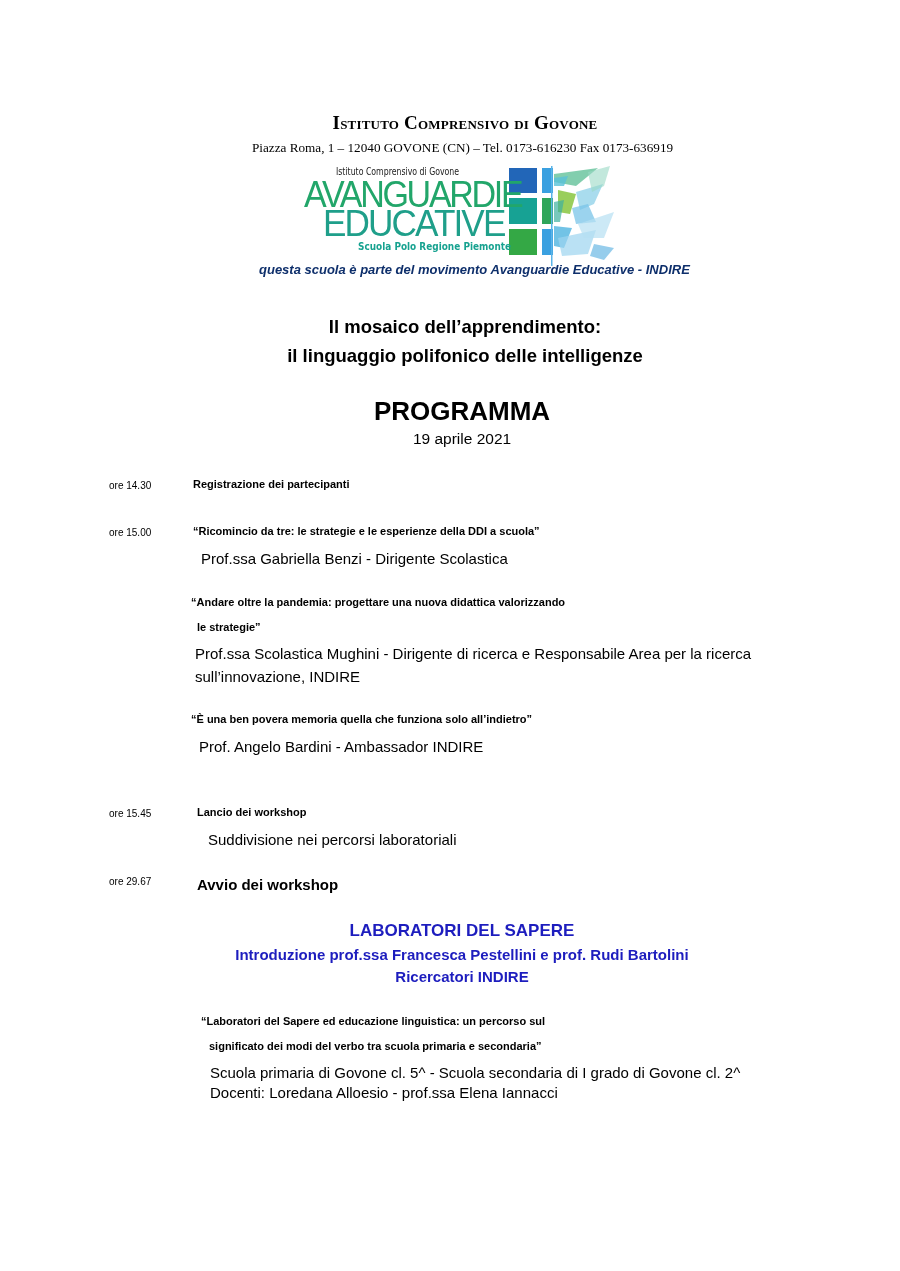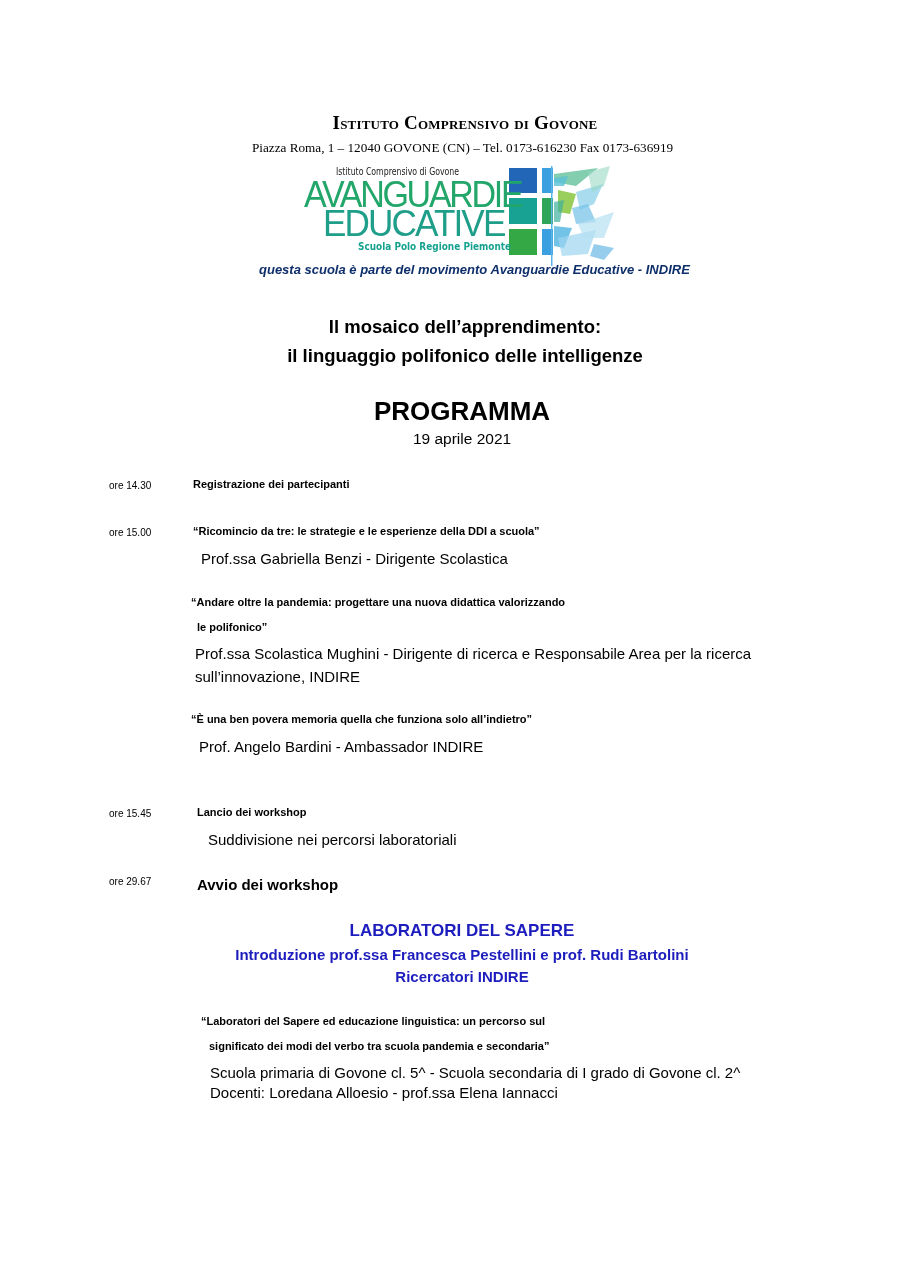--- a/index.html
+++ b/index.html
@@ -76,21 +76,21 @@
   <div class="abs time" style="top:480px">ore 14.30</div>
   <div class="abs bold17" style="left:193px;top:478px">Registrazione dei partecipanti</div>
 </div>
 
 <div>
   <div class="abs time" style="top:527px">ore 15.00</div>
   <div class="abs bold17" style="left:193px;top:525px">“Ricomincio da tre: le strategie e le esperienze della DDI a scuola”</div>
   <div class="abs reg15" style="left:201px;top:550px">Prof.ssa Gabriella Benzi - Dirigente Scolastica</div>
 
   <div class="abs bold17" style="left:191px;top:596px">“Andare oltre la pandemia: progettare una nuova didattica valorizzando</div>
-  <div class="abs bold17" style="left:197px;top:621px">le polifonico”</div>
+  <div class="abs bold17" style="left:197px;top:621px">le strategie”</div>
   <div class="abs reg15" style="left:195px;top:645px">Prof.ssa Scolastica Mughini - Dirigente di ricerca e Responsabile Area per la ricerca</div>
   <div class="abs reg15" style="left:195px;top:668px">sull’innovazione, INDIRE</div>
 
   <div class="abs bold17" style="left:191px;top:713px">“È una ben povera memoria quella che funziona solo all’indietro”</div>
   <div class="abs reg15" style="left:199px;top:738px">Prof. Angelo Bardini - Ambassador  INDIRE</div>
 </div>
 
 <div>
   <div class="abs time" style="top:808px">ore 15.45</div>
   <div class="abs bold17" style="left:197px;top:806px">Lancio dei workshop</div>
@@ -102,17 +102,17 @@
   <div class="abs" style="left:197px;top:876px;font-weight:bold;font-size:15px">Avvio dei workshop</div>
 </div>
 
 <div>
   <div class="abs blue blue17 centerline" style="top:921px;left:0;width:924px">LABORATORI DEL SAPERE</div>
   <div class="abs blue blue15 centerline" style="top:946px">Introduzione  prof.ssa Francesca Pestellini e prof. Rudi Bartolini</div>
   <div class="abs blue blue15 centerline" style="top:968px">Ricercatori INDIRE</div>
 
   <div>
     <div class="abs bold17" style="left:201px;top:1015px">“Laboratori del Sapere ed educazione linguistica: un percorso sul</div>
-    <div class="abs bold17" style="left:209px;top:1040px">significato dei modi del verbo tra scuola pandemia e secondaria”</div>
+    <div class="abs bold17" style="left:209px;top:1040px">significato dei modi del verbo tra scuola primaria e secondaria”</div>
     <div class="abs reg15" style="left:210px;top:1064px">Scuola primaria di Govone cl. 5^ - Scuola secondaria di I grado di Govone cl. 2^</div>
     <div class="abs reg15" style="left:210px;top:1084px">Docenti: Loredana Alloesio - prof.ssa Elena Iannacci</div>
   </div>
 </div>
 
 </body></html>

